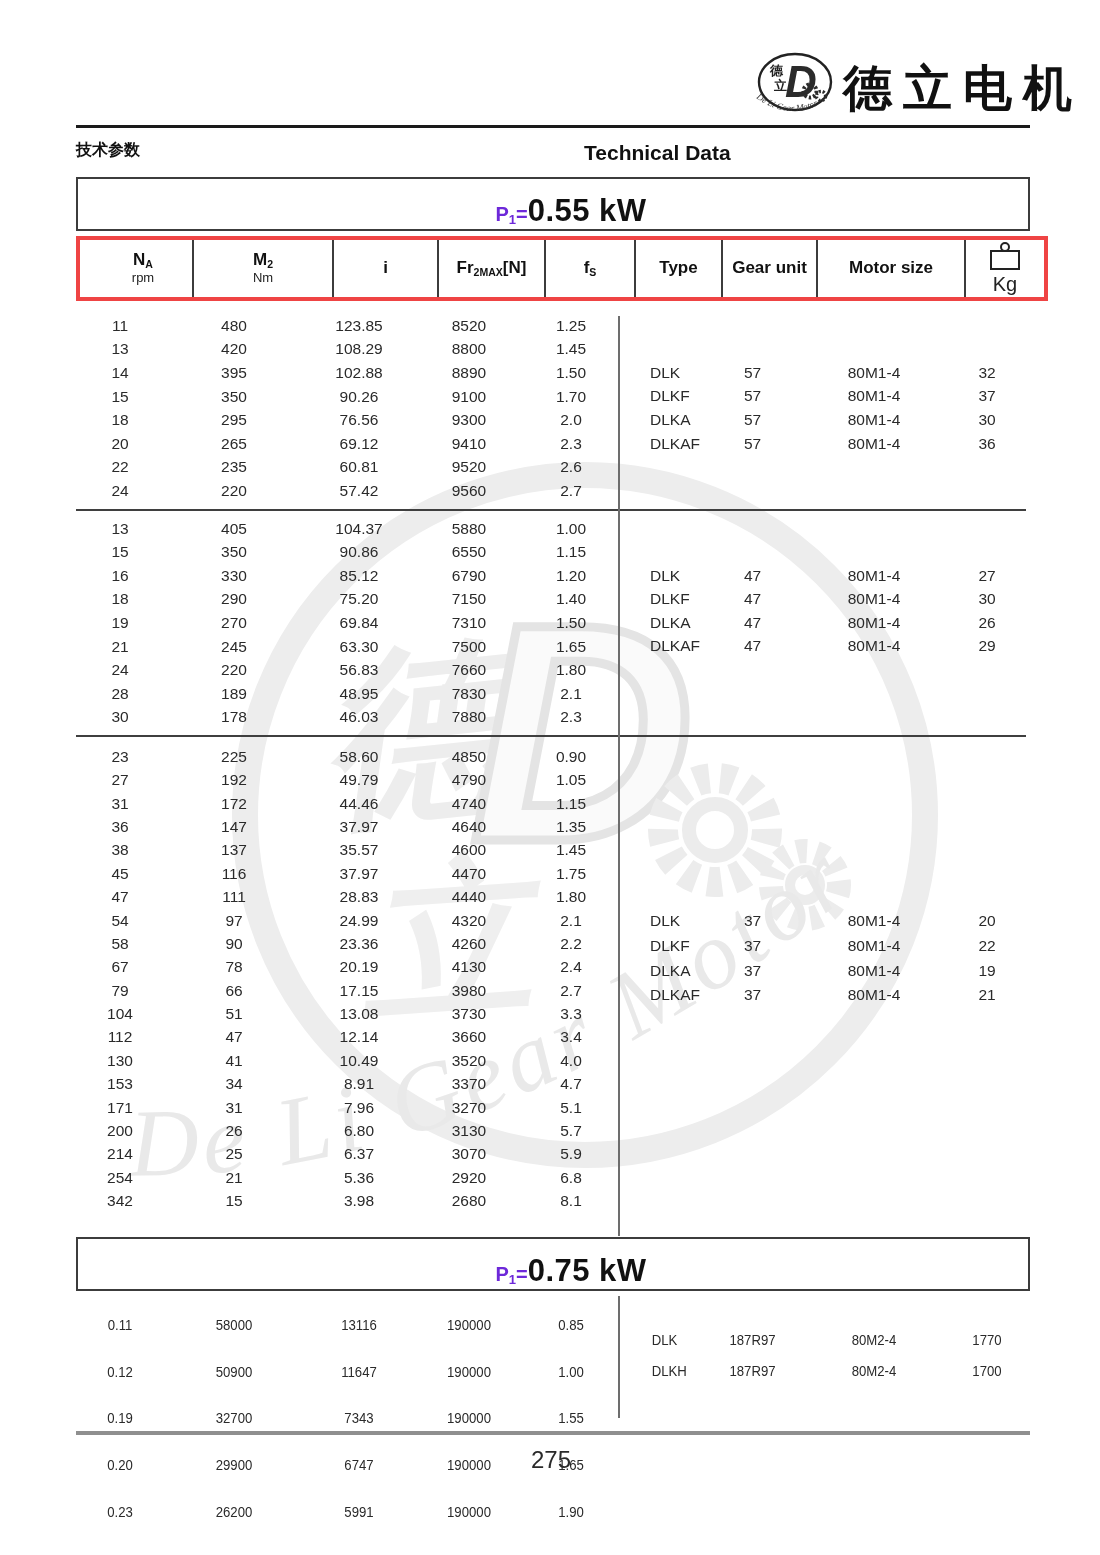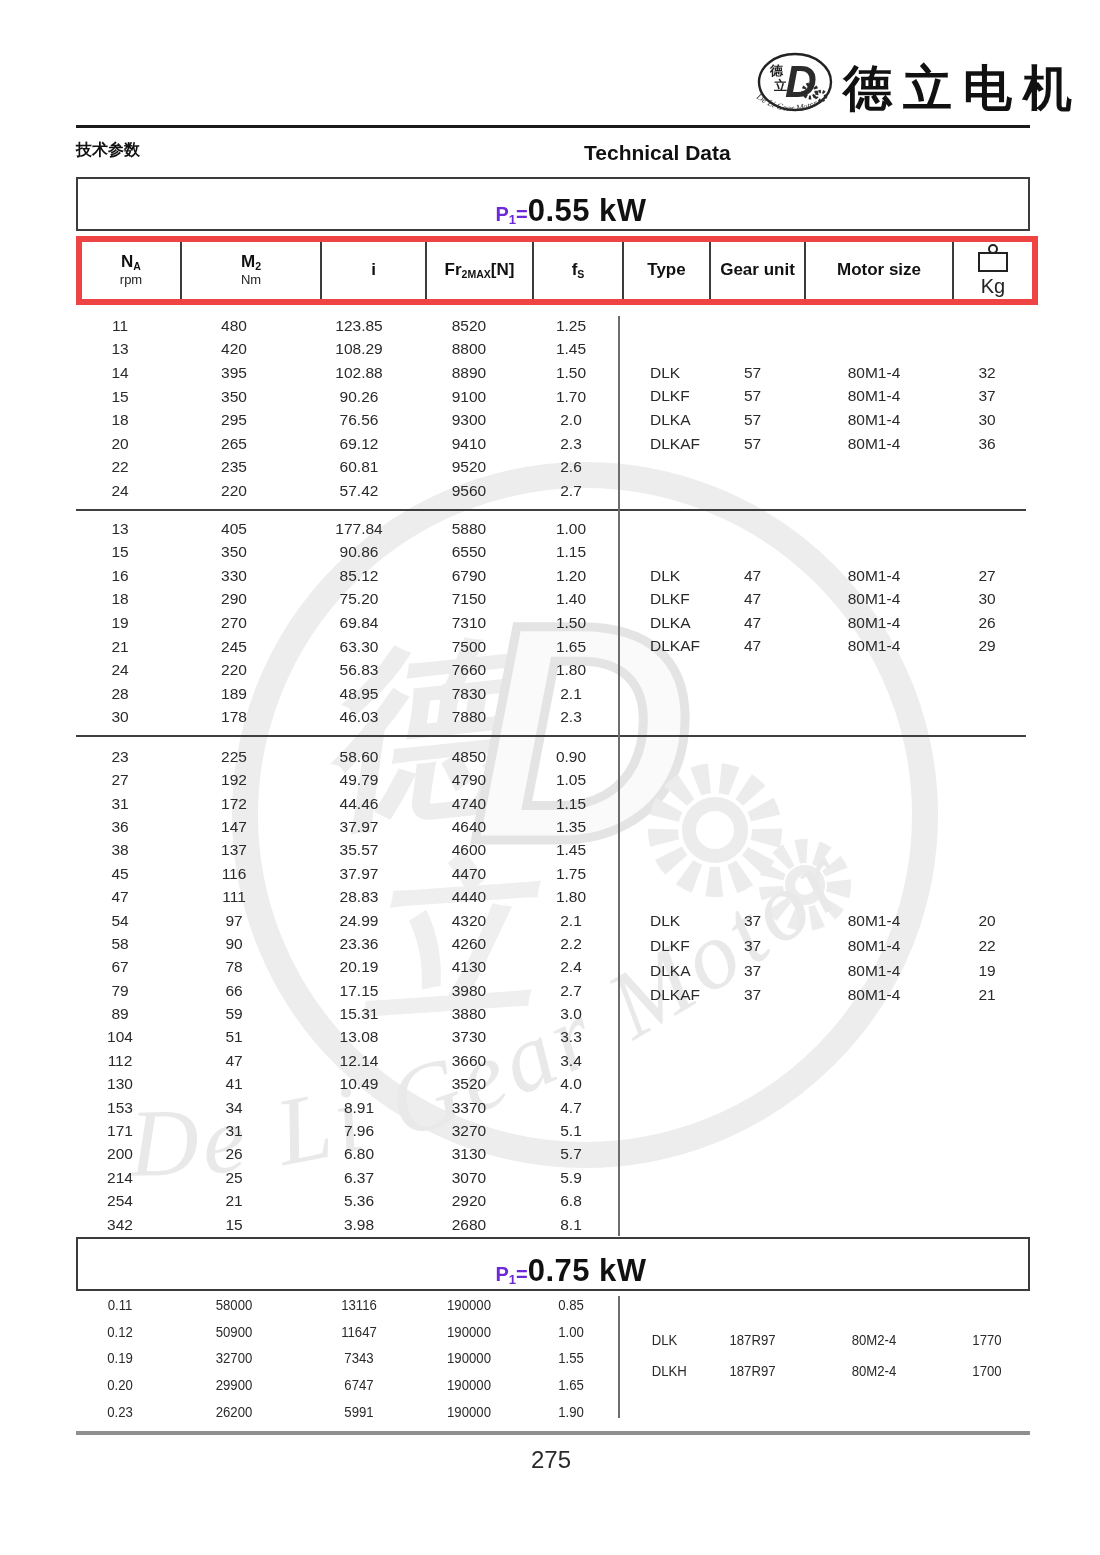--- a/index.html
+++ b/index.html
@@ -19,22 +19,22 @@
   .title-en{position:absolute;left:578px;top:141px;font-size:21px;font-weight:bold;color:#111;margin-left:6px;}
 
   .power-box{position:absolute;left:76px;width:950px;height:50px;border:2px solid #3c3c3c;
              display:flex;align-items:center;justify-content:center;}
   .power-box .inner{display:flex;align-items:baseline;}
   .p-small{font-size:20px;font-weight:bold;color:#6d28d9;margin-left:36px;}
   .p-small sub{font-size:13px;vertical-align:-0.2em;}
   .p-big{font-size:31px;font-weight:bold;color:#111;letter-spacing:0.5px;margin-top:13px;}
 
   
-  .colhead{position:absolute;left:76px;top:236px;width:950px;height:57px;border:6px solid #ef4444;
-           display:grid;grid-template-columns:100px 140px 105px 107px 90px 87px 95px 148px auto;}
+  .colhead{position:absolute;left:76px;top:236px;width:950px;height:57px;border:4px solid #ef4444;
+           display:grid;grid-template-columns:100px 140px 105px 107px 90px 87px 95px 148px auto;padding-left:14px;}
   .colhead .hcell{border-right:2px solid #3c3c3c;display:flex;flex-direction:column;
                   align-items:center;justify-content:center;line-height:1.1;}
   .colhead .hcell:last-child{border-right:none;}
   .hsym{font-size:17px;font-weight:bold;color:#111;}
   .hsym sub{font-size:0.62em;vertical-align:-0.25em;}
   .hunit{font-size:13px;color:#222;margin-top:1px;}
   .weight-icon{width:26px;height:16px;border:2px solid #222;position:relative;margin:8px auto 2px;background:#fff;}
   .weight-icon::before{content:"";position:absolute;width:6px;height:6px;border:2px solid #222;
                        border-radius:50%;top:-10px;left:50%;transform:translateX(-50%);background:#fff;}
 
@@ -51,21 +51,21 @@
   .g3 .row{height:23.4px;}
   .row .cell{text-align:center;font-size:15.5px;color:#2a2a2a;}
   .typeblock{position:absolute;left:542px;width:408px;}
   .vrow{display:grid;grid-template-columns:87px 95px 148px 78px;height:23.6px;align-items:center;}
   .g3 .vrow{height:24.6px;}
   .vrow .cell{text-align:center;font-size:15.5px;color:#2a2a2a;}
   .vrow .cell:first-child{text-align:left;padding-left:32px;}
 
   
   .s075{position:absolute;left:76px;top:1292px;width:950px;}
-  .s075 .row{height:26.6px;}
+  .s075 .row{height:26.6px;margin-top:20px;}
   .s075 .cell{transform:scaleX(0.85);}
   .vline-075{top:4px;height:122px;}
   .tb075{top:32px;}
   .s075 .vrow{height:31.5px;}
 
   .bottom-rule{position:absolute;left:76px;top:1431px;width:954px;height:4px;background:#8f8f8f;}
   .page-num{position:absolute;left:76px;top:1446px;width:950px;text-align:center;
             font-size:24px;color:#2a2a2a;}
 </style>
 </head>
@@ -269,21 +269,21 @@
             <div class="vrow">
               <span class="cell">DLKAF</span>
               <span class="cell">47</span>
               <span class="cell">80M1-4</span>
               <span class="cell">29</span>
             </div>
           </div>
       <div class="row">
             <span class="cell">13</span>
             <span class="cell">405</span>
-            <span class="cell">177.84</span>
+            <span class="cell">104.37</span>
             <span class="cell">5880</span>
             <span class="cell">1.00</span>
           </div>
           <div class="row">
             <span class="cell">15</span>
             <span class="cell">350</span>
             <span class="cell">90.86</span>
             <span class="cell">6550</span>
             <span class="cell">1.15</span>
           </div>
@@ -435,27 +435,20 @@
             <span class="cell">20.19</span>
             <span class="cell">4130</span>
             <span class="cell">2.4</span>
           </div>
           <div class="row">
             <span class="cell">79</span>
             <span class="cell">66</span>
             <span class="cell">17.15</span>
             <span class="cell">3980</span>
             <span class="cell">2.7</span>
-          </div>
-          <div class="row">
-            <span class="cell">89</span>
-            <span class="cell">59</span>
-            <span class="cell">15.31</span>
-            <span class="cell">3880</span>
-            <span class="cell">3.0</span>
           </div>
           <div class="row">
             <span class="cell">104</span>
             <span class="cell">51</span>
             <span class="cell">13.08</span>
             <span class="cell">3730</span>
             <span class="cell">3.3</span>
           </div>
           <div class="row">
             <span class="cell">112</span>

